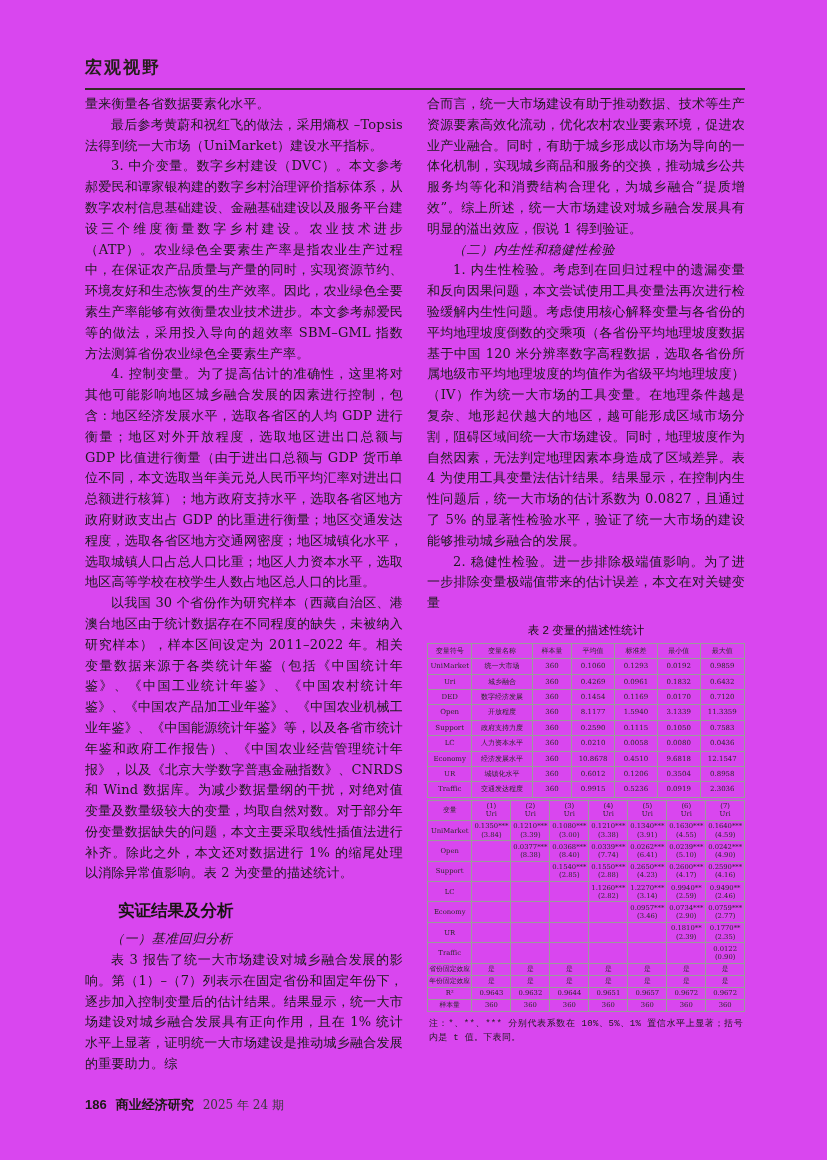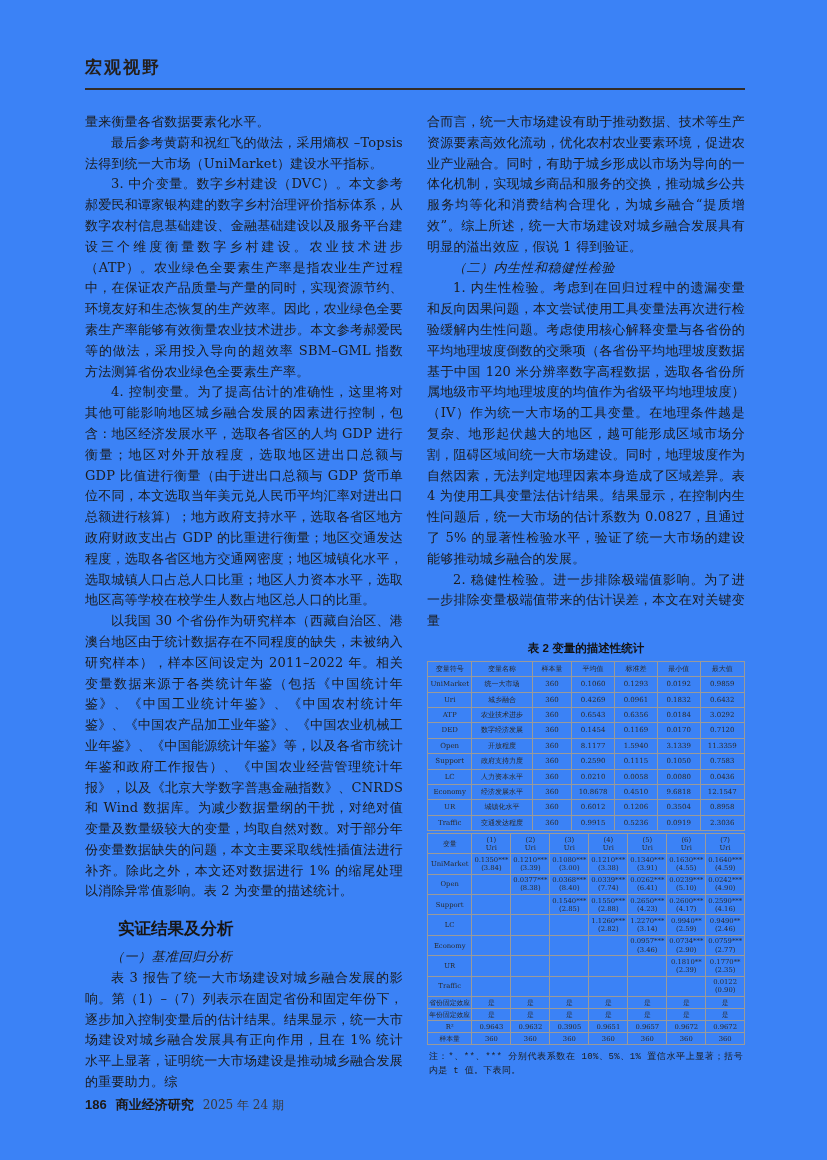--- a/index.html
+++ b/index.html
@@ -1,40 +1,40 @@
 <!DOCTYPE html>
 <html><head>
 <meta charset="utf-8">
 <style>
   * { box-sizing: border-box; }
   html, body { margin: 0; padding: 0; background: #ffffff; }
   .page {
     position: relative;
     width: 827px; height: 1160px;
-    background: #3b82f6;
+    background: #d946ef;
     color: #1c1c1c;
     font-family: "DejaVu Serif", serif;
     overflow: hidden;
   }
   .page-header {
     margin: 56px 82px 0 85px;
     border-bottom: 2px solid #332c28;
     padding-bottom: 9px;
   }
   .section-label {
     font-family: "Liberation Sans", sans-serif;
     font-weight: bold;
     font-size: 17px;
     letter-spacing: 2px;
     color: #241e1a;
   }
   .columns {
     display: flex;
     gap: 24px;
-    margin: 22px 82px 0 85px;
+    margin: 4px 82px 0 85px;
   }
   .col { flex: 1; min-width: 0; }
   .para {
     margin: 0;
     font-size: 13px;
     line-height: 20.8px;
     text-align: justify;
     text-indent: 2em;
     letter-spacing: 0.2px;
   }
@@ -49,21 +49,21 @@
   }
   .section-title {
     font-family: "Liberation Sans", sans-serif;
     font-weight: bold;
     font-size: 16.5px;
     color: #181512;
     margin: 16px 0 7px 2em;
   }
   .table-title {
     font-family: "Liberation Sans", sans-serif;
-    font-weight: bold;
+    font-weight: normal;
     font-size: 11.5px;
     text-align: center;
     margin: 9px 0 5px;
     color: #141210;
   }
   table {
     width: 100%;
     border-collapse: collapse;
     table-layout: fixed;
     color: #2a2a2a;
@@ -176,29 +176,20 @@
             <tr>
               <td>Uri</td>
               <td>城乡融合</td>
               <td>360</td>
               <td>0.4269</td>
               <td>0.0961</td>
               <td>0.1832</td>
               <td>0.6432</td>
             </tr>
             <tr>
-              <td>ATP</td>
-              <td>农业技术进步</td>
-              <td>360</td>
-              <td>0.6543</td>
-              <td>0.6356</td>
-              <td>0.0184</td>
-              <td>3.0292</td>
-            </tr>
-            <tr>
               <td>DED</td>
               <td>数字经济发展</td>
               <td>360</td>
               <td>0.1454</td>
               <td>0.1169</td>
               <td>0.0170</td>
               <td>0.7120</td>
             </tr>
             <tr>
               <td>Open</td>
@@ -473,21 +464,21 @@
               <td>是</td>
               <td>是</td>
               <td>是</td>
               <td>是</td>
               <td>是</td>
             </tr>
             <tr>
               <th class="rowlabel">R²</th>
               <td>0.9643</td>
               <td>0.9632</td>
-              <td>0.3905</td>
+              <td>0.9644</td>
               <td>0.9651</td>
               <td>0.9657</td>
               <td>0.9672</td>
               <td>0.9672</td>
             </tr>
             <tr>
               <th class="rowlabel">样本量</th>
               <td>360</td>
               <td>360</td>
               <td>360</td>

